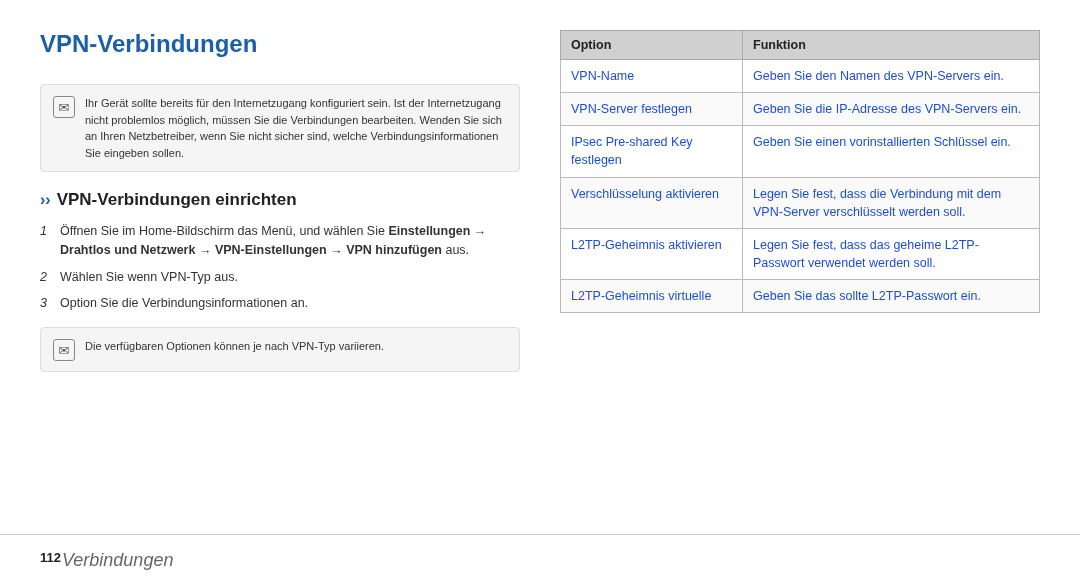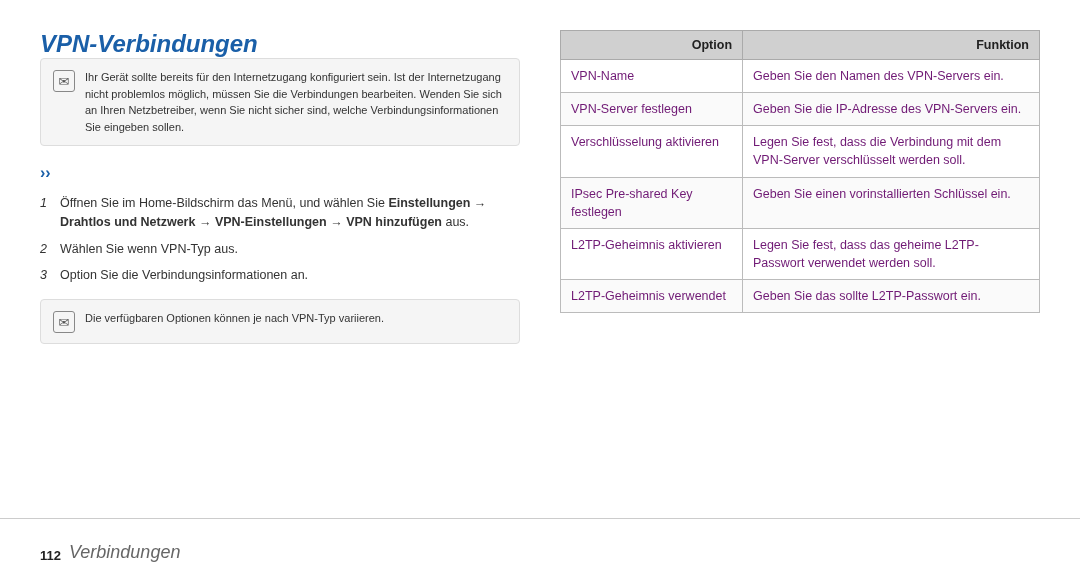--- a/index.html
+++ b/index.html
@@ -31,22 +31,21 @@
     
     .left-column {
       flex: 1;
       max-width: 480px;
     }
 
     .page-title {
       font-size: 24px;
       font-weight: bold;
       color: #1a5fa8;
-      margin-bottom: 0;
-      font-style: italic;
+      margin-bottom: 26px;
     }
 
     .intro-text {
       font-size: 12.5px;
       line-height: 1.5;
       margin-bottom: 14px;
       color: #333;
     }
 
     .note-box {
@@ -137,30 +136,30 @@
     .options-table {
       width: 100%;
       border-collapse: collapse;
       font-size: 12.5px;
     }
 
     .options-table th {
       background: #d0d0d0;
       border: 1px solid #aaa;
       padding: 7px 10px;
-      text-align: right;
+      text-align: left;
       font-weight: bold;
       color: #222;
     }
 
     .options-table td {
       border: 1px solid #bbb;
       padding: 7px 10px;
       vertical-align: top;
-      color: #701a75;
+      color: #1d4ed8;
       line-height: 1.45;
     }
 
     .options-table tr:nth-child(even) td {
       background: #fafafa;
     }
 
     .options-table tr:nth-child(odd) td {
       background: #ffffff;
     }
@@ -169,24 +168,24 @@
       width: 38%;
     }
 
     .funktion-col {
       width: 62%;
     }
 
     
     .page-footer {
       display: flex;
-      align-items: flex-end;
-      padding: 23px 40px;
+      align-items: flex-start;
+      padding: 15px 40px;
       border-top: 1px solid #ccc;
-      gap: 8px;
+      gap: 1px;
     }
 
     .page-number {
       font-size: 13px;
       font-weight: bold;
       color: #222;
     }
 
     .footer-label {
       font-size: 18px;
@@ -202,20 +201,21 @@
   <div class="left-column">
     <h1 class="page-title">VPN-Verbindungen</h1>
 
     <div class="note-box">
       <div class="note-icon">✉</div>
       <p class="note-text">Ihr Gerät sollte bereits für den Internetzugang konfiguriert sein. Ist der Internetzugang nicht problemlos möglich, müssen Sie die Verbindungen bearbeiten. Wenden Sie sich an Ihren Netzbetreiber, wenn Sie nicht sicher sind, welche Verbindungsinformationen Sie eingeben sollen.</p>
     </div>
 
     <h2 class="section-title">
       <span class="chevron">›› </span>
+      <span>VPN-Verbindungen einrichten</span>
     </h2>
 
     <ul class="steps-list">
       <li>
         <span class="step-num"><em>1</em></span>
         <span class="step-text">
           Öffnen Sie im Home-Bildschirm das Menü, und wählen Sie <strong>Einstellungen → Drahtlos und Netzwerk → VPN-Einstellungen → VPN hinzufügen</strong> aus.
         </span>
       </li>
       <li>
@@ -245,33 +245,33 @@
       <tbody id="table-body">
       <tr>
             <td>VPN-Name</td>
             <td>Geben Sie den Namen des VPN-Servers ein.</td>
           </tr>
           <tr>
             <td>VPN-Server festlegen</td>
             <td>Geben Sie die IP-Adresse des VPN-Servers ein.</td>
           </tr>
           <tr>
+            <td>IPsec Pre-shared Key festlegen</td>
+            <td>Geben Sie einen vorinstallierten Schlüssel ein.</td>
+          </tr>
+          <tr>
             <td>Verschlüsselung aktivieren</td>
             <td>Legen Sie fest, dass die Verbindung mit dem VPN-Server verschlüsselt werden soll.</td>
           </tr>
           <tr>
-            <td>IPsec Pre-shared Key festlegen</td>
-            <td>Geben Sie einen vorinstallierten Schlüssel ein.</td>
-          </tr>
-          <tr>
             <td>L2TP-Geheimnis aktivieren</td>
             <td>Legen Sie fest, dass das geheime L2TP-Passwort verwendet werden soll.</td>
           </tr>
           <tr>
-            <td>L2TP-Geheimnis verwendet</td>
+            <td>L2TP-Geheimnis virtuelle</td>
             <td>Geben Sie das sollte L2TP-Passwort ein.</td>
           </tr>
         </tbody>
     </table>
   </div>
 </div>
 
 <div class="page-footer">
   <span class="page-number">112</span>
   <span class="footer-label">Verbindungen</span>

